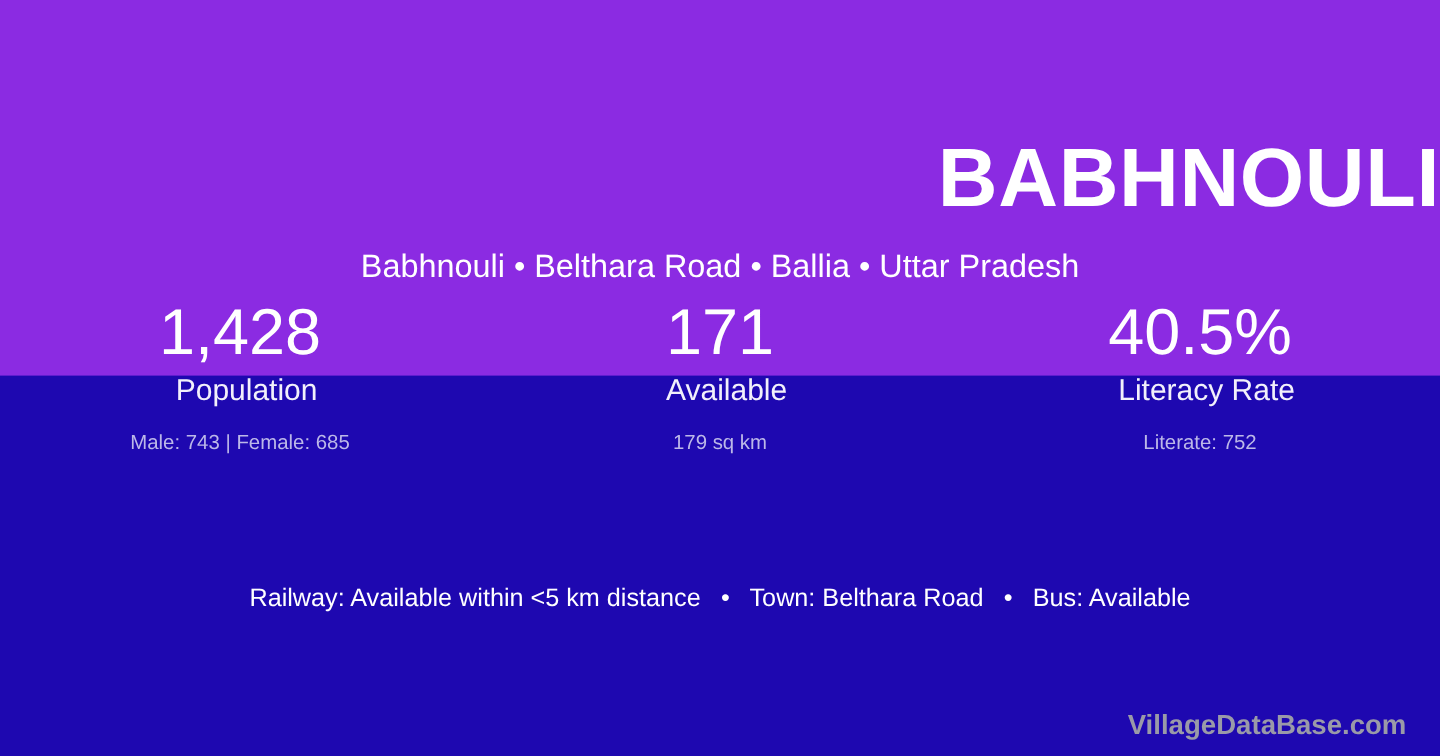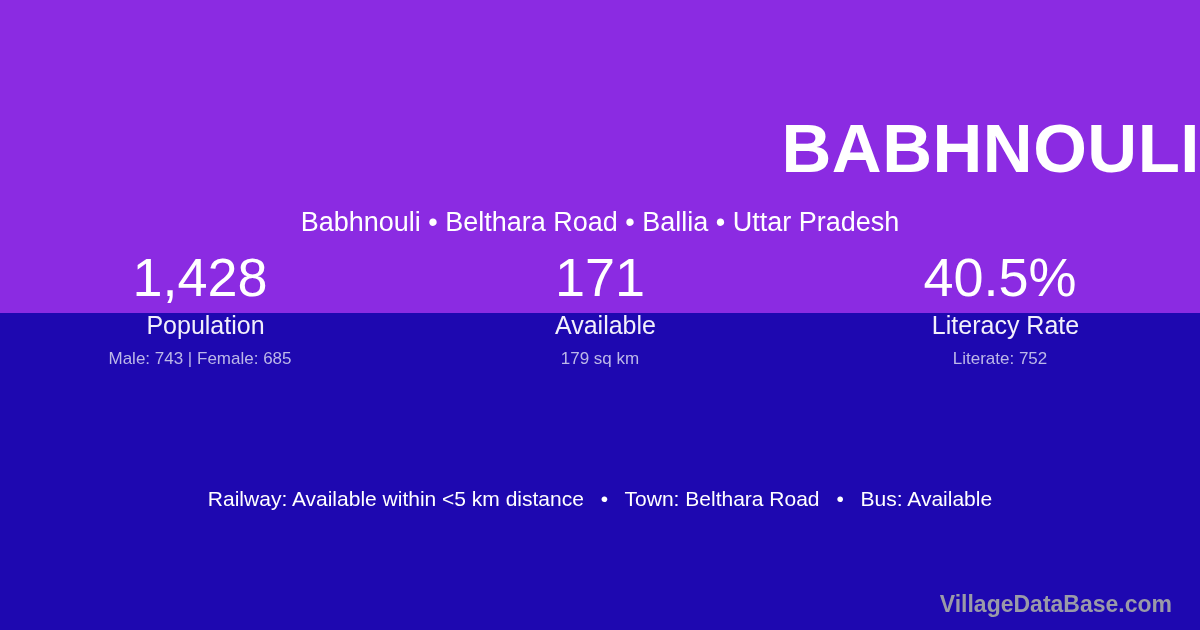--- a/index.html
+++ b/index.html
@@ -95,21 +95,21 @@
     font-size: 25px;
     font-weight: normal;
     line-height: 28px;
     color: #F2F0FB;
     white-space: nowrap;
     padding-left: 11px;
   }
 
   .stat-sub {
     display: block;
-    margin-top: 10px;
+    margin-top: 20px;
     font-size: 17px;
     font-weight: normal;
     line-height: 20px;
     color: #BCB8E8;
     white-space: nowrap;
   }
 
   
   .info-row {
     position: absolute;

